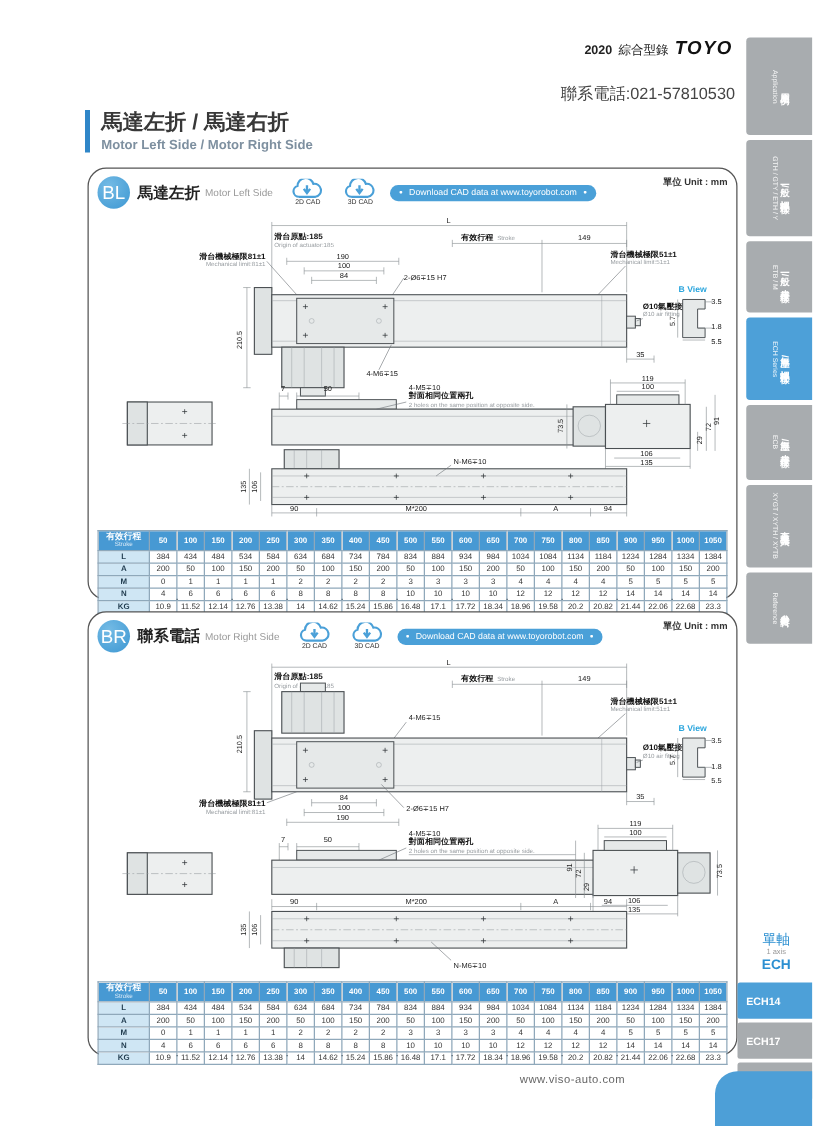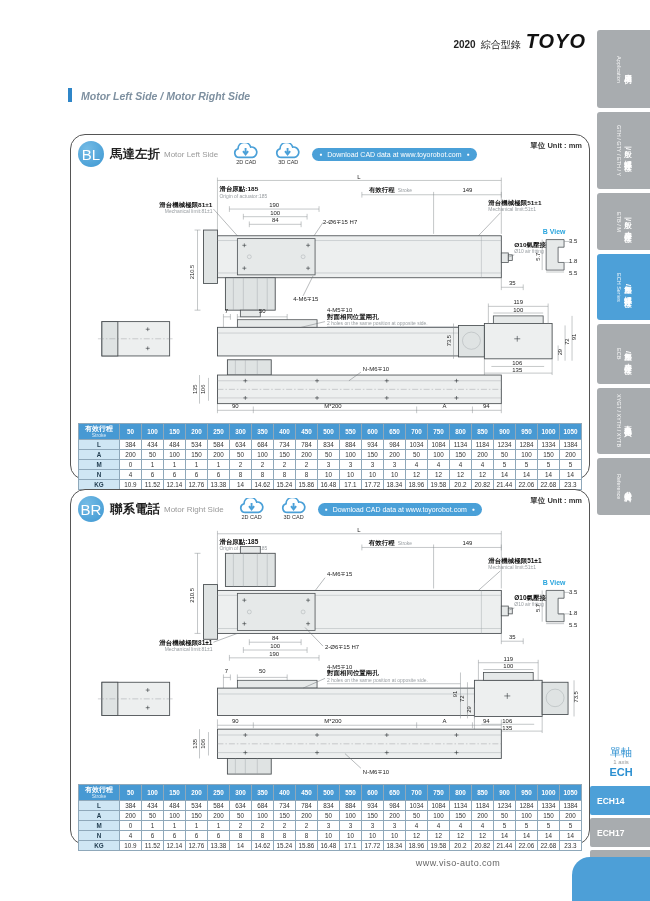--- a/index.html
+++ b/index.html
@@ -2,26 +2,26 @@
 <html><head>
 <meta charset="utf-8">
 <style>
   html,body{margin:0;padding:0;}
   body{font-family:"Liberation Sans","DejaVu Sans",sans-serif;background:#fff;}
   .page{position:relative;width:650px;height:901px;background:#fff;overflow:hidden;}
 
   
   .top-brand{position:absolute;top:30px;right:64px;font-size:10px;color:#222;display:flex;align-items:baseline;gap:5px;}
   .top-brand .yr{font-weight:bold;}
-  .top-brand .logo{font-size:20px;font-weight:bold;font-style:italic;letter-spacing:1px;color:#111;}
+  .top-brand .logo{font-size:15px;font-weight:bold;font-style:italic;letter-spacing:1px;color:#111;}
   .phone{position:absolute;top:66px;right:62px;font-size:13px;color:#444;}
 
   .title-block{position:absolute;left:68px;top:88px;border-left:4px solid #2f86c8;padding-left:9px;}
   .title-zh{font-size:17px;font-weight:bold;color:#383838;line-height:1.15;}
-  .title-en{font-size:10.5px;font-weight:bold;color:#7e90a0;margin-top:2px;font-style:italic;}
+  .title-en{font-size:10.5px;font-weight:bold;color:#7e90a0;margin-top:2px;}
 
   
   .panel{position:absolute;left:70px;width:520px;border:1.5px solid #555;border-radius:15px;background:#fff;box-sizing:border-box;padding:4px 7px 0 7px;}
   .panel.bl{top:134px;height:346px;}
   .panel.br{top:489px;height:356px;}
   .panel-head{display:flex;align-items:center;height:30px;}
   .badge{width:26px;height:26px;border-radius:50%;flex:0 0 26px;background:radial-gradient(circle at 35% 30%,#74bbe5,#3d97d2);color:#fff;font-weight:normal;font-size:15px;display:flex;align-items:center;justify-content:center;}
   .sec-zh{font-size:12.5px;font-weight:bold;color:#222;margin-left:6px;white-space:nowrap;}
   .sec-en{font-size:8px;color:#999;margin-left:4px;white-space:nowrap;}
   .cloud-badge{display:flex;flex-direction:column;align-items:center;margin-left:14px;}
@@ -76,22 +76,24 @@
 </head>
 <body>
 
 <div class="page">
 
   <div class="top-brand">
     <span class="yr">2020</span>
     <span>綜合型錄</span>
     <span class="logo">TOYO</span>
   </div>
+  <div class="phone">聯系電話:021-57810530</div>
 
   <div class="title-block">
+    <div class="title-zh">馬達左折 / 馬達右折</div>
     <div class="title-en">Motor Left Side / Motor Right Side</div>
   </div>
 
   <div class="panel bl">
     <div class="panel-head">
       <div class="badge">BL</div>
       <span class="sec-zh">馬達左折</span>
       <span class="sec-en">Motor Left Side</span>
       <div class="cloud-badge">
         <svg width="28" height="17" viewBox="0 0 32 20">

